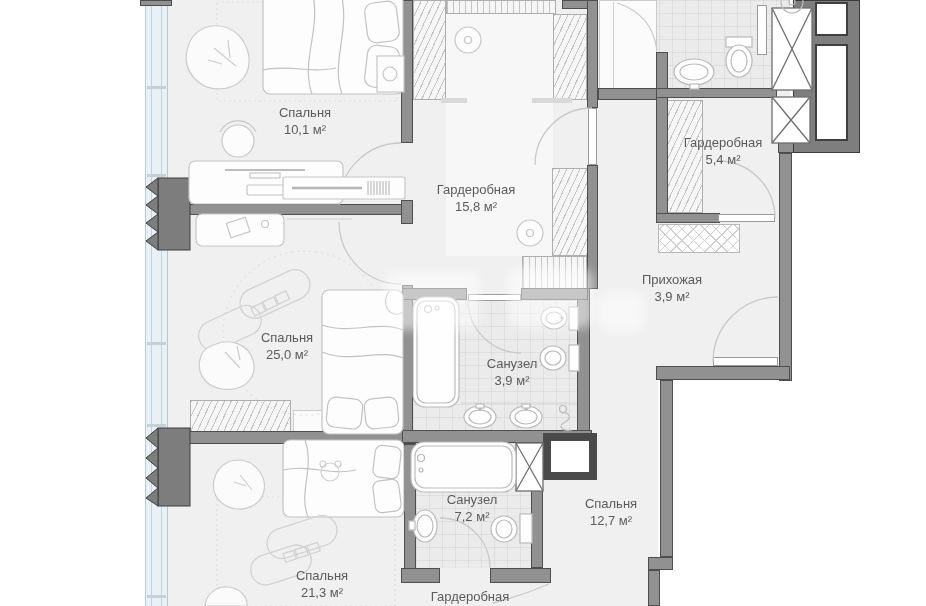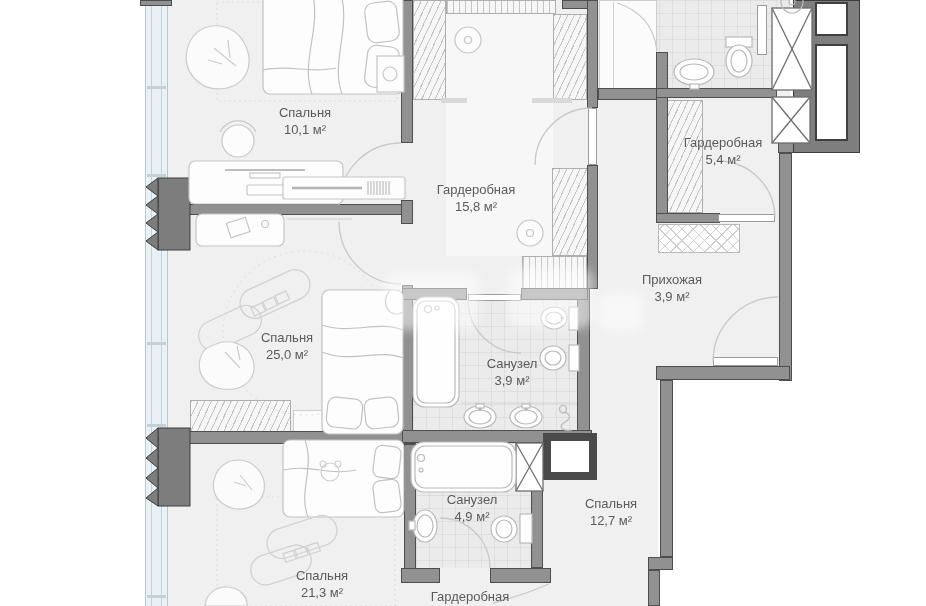--- a/index.html
+++ b/index.html
@@ -331,21 +331,21 @@
   <div class="room-label" style="left:287px;top:330px;">
     <span class="nm">Спальня</span>
     <span class="ar">25,0 м²</span>
   </div>
   <div class="room-label" style="left:512px;top:356px;">
     <span class="nm">Санузел</span>
     <span class="ar">3,9 м²</span>
   </div>
   <div class="room-label" style="left:472px;top:492px;">
     <span class="nm">Санузел</span>
-    <span class="ar">4,9 м²</span>
+    <span class="ar">7,2 м²</span>
   </div>
   <div class="room-label" style="left:611px;top:496px;">
     <span class="nm">Спальня</span>
     <span class="ar">12,7 м²</span>
   </div>
   <div class="room-label" style="left:322px;top:568px;">
     <span class="nm">Спальня</span>
     <span class="ar">21,3 м²</span>
   </div>
   <div class="room-label" style="left:470px;top:589px;">

